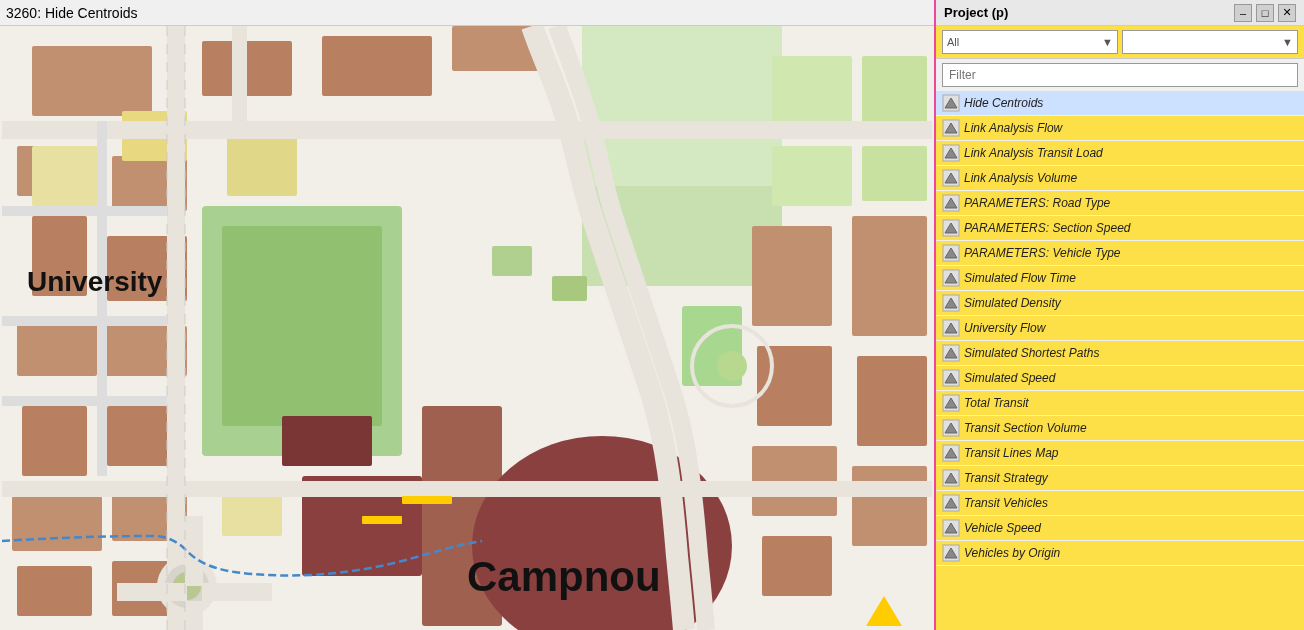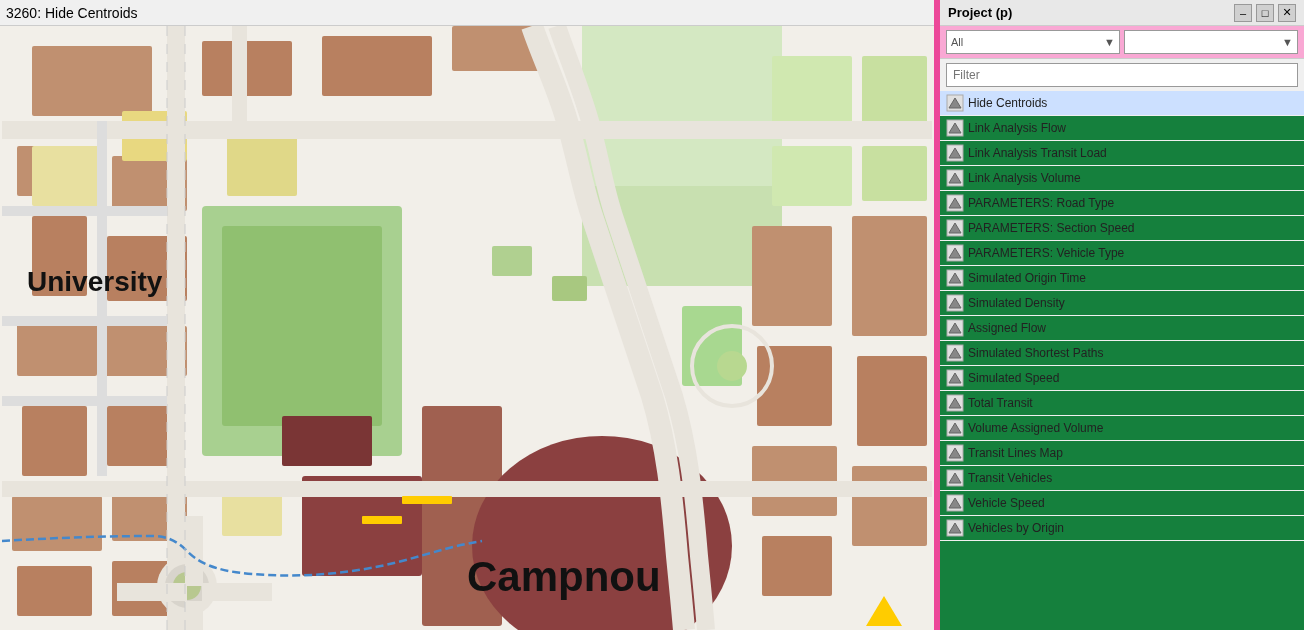--- a/index.html
+++ b/index.html
@@ -9,34 +9,34 @@
 
     
     .map-container { flex: 1; position: relative; overflow: hidden; background: #f2efe9; }
     .map-title-bar { display: flex; align-items: center; background: #f0f0f0; border-bottom: 1px solid #ccc; padding: 2px 6px; height: 26px; }
     .map-title-bar span { font-size: 14px; }
 
     
     .map-svg { width: 100%; height: 100%; }
 
     
-    .panel { width: 370px; display: flex; flex-direction: column; background: #f0f0f0; border-left: 6px solid #ec4899; }
+    .panel { width: 370px; display: flex; flex-direction: column; background: #f0f0f0; border-left: 2px solid #ec4899; }
     .panel-header { display: flex; align-items: center; justify-content: space-between; padding: 4px 8px; background: #e8e8e8; border-bottom: 1px solid #ccc; height: 26px; }
     .panel-title { font-weight: bold; font-size: 13px; }
     .panel-header-btns { display: flex; gap: 4px; }
     .panel-header-btn { width: 18px; height: 18px; background: #d0d0d0; border: 1px solid #999; display: flex; align-items: center; justify-content: center; cursor: pointer; font-size: 11px; }
 
-    .panel-controls { display: flex; gap: 4px; padding: 4px 6px; border-bottom: 1px solid #ccc; background: #f9a8d4; }
+    .panel-controls { display: flex; gap: 4px; padding: 4px 6px; border-bottom: 1px solid #ccc; background: #fde047; }
     .panel-dropdown { flex: 1; height: 24px; border: 1px solid #999; background: white; padding: 2px 4px; font-size: 12px; cursor: pointer; display: flex; align-items: center; justify-content: space-between; }
     .panel-dropdown span { font-size: 11px; color: #555; }
 
     .panel-filter { margin: 4px 6px; }
     .panel-filter input { width: 100%; height: 24px; border: 1px solid #999; padding: 4px 6px; font-size: 12px; background: white; }
 
-    .panel-list { flex: 1; overflow-y: auto; background: #15803d; }
+    .panel-list { flex: 1; overflow-y: auto; background: #fde047; font-style: italic; }
     .list-item { display: flex; align-items: center; padding: 3px 6px; cursor: pointer; min-height: 24px; border-bottom: 1px solid #f0f0f0; }
     .list-item.selected { background: #cce0ff; }
     .list-item-icon { width: 18px; height: 18px; flex-shrink: 0; margin-right: 4px; }
     .list-item-text { font-size: 12px; color: #222; }
 
     
     .panel-list::-webkit-scrollbar { width: 12px; }
     .panel-list::-webkit-scrollbar-track { background: #f0f0f0; }
     .panel-list::-webkit-scrollbar-thumb { background: #c0c0c0; border: 1px solid #999; }
   </style>
@@ -231,35 +231,35 @@
       <rect x="1" y="1" width="16" height="16" fill="#e0e0e0" stroke="#aaa" stroke-width="1"></rect>
       <polygon points="3,14 9,4 15,14" fill="#888" stroke="#666" stroke-width="1"></polygon>
     </svg></div>
           <span class="list-item-text">PARAMETERS: Vehicle Type</span>
         </div>
         <div class="list-item">
           <div class="list-item-icon"><svg width="18" height="18" viewBox="0 0 18 18">
       <rect x="1" y="1" width="16" height="16" fill="#e0e0e0" stroke="#aaa" stroke-width="1"></rect>
       <polygon points="3,14 9,4 15,14" fill="#888" stroke="#666" stroke-width="1"></polygon>
     </svg></div>
-          <span class="list-item-text">Simulated Origin Time</span>
+          <span class="list-item-text">Simulated Flow Time</span>
         </div>
         <div class="list-item">
           <div class="list-item-icon"><svg width="18" height="18" viewBox="0 0 18 18">
       <rect x="1" y="1" width="16" height="16" fill="#e0e0e0" stroke="#aaa" stroke-width="1"></rect>
       <polygon points="3,14 9,4 15,14" fill="#888" stroke="#666" stroke-width="1"></polygon>
     </svg></div>
           <span class="list-item-text">Simulated Density</span>
         </div>
         <div class="list-item">
           <div class="list-item-icon"><svg width="18" height="18" viewBox="0 0 18 18">
       <rect x="1" y="1" width="16" height="16" fill="#e0e0e0" stroke="#aaa" stroke-width="1"></rect>
       <polygon points="3,14 9,4 15,14" fill="#888" stroke="#666" stroke-width="1"></polygon>
     </svg></div>
-          <span class="list-item-text">Assigned Flow</span>
+          <span class="list-item-text">University Flow</span>
         </div>
         <div class="list-item">
           <div class="list-item-icon"><svg width="18" height="18" viewBox="0 0 18 18">
       <rect x="1" y="1" width="16" height="16" fill="#e0e0e0" stroke="#aaa" stroke-width="1"></rect>
       <polygon points="3,14 9,4 15,14" fill="#888" stroke="#666" stroke-width="1"></polygon>
     </svg></div>
           <span class="list-item-text">Simulated Shortest Paths</span>
         </div>
         <div class="list-item">
           <div class="list-item-icon"><svg width="18" height="18" viewBox="0 0 18 18">
@@ -273,28 +273,35 @@
       <rect x="1" y="1" width="16" height="16" fill="#e0e0e0" stroke="#aaa" stroke-width="1"></rect>
       <polygon points="3,14 9,4 15,14" fill="#888" stroke="#666" stroke-width="1"></polygon>
     </svg></div>
           <span class="list-item-text">Total Transit</span>
         </div>
         <div class="list-item">
           <div class="list-item-icon"><svg width="18" height="18" viewBox="0 0 18 18">
       <rect x="1" y="1" width="16" height="16" fill="#e0e0e0" stroke="#aaa" stroke-width="1"></rect>
       <polygon points="3,14 9,4 15,14" fill="#888" stroke="#666" stroke-width="1"></polygon>
     </svg></div>
-          <span class="list-item-text">Volume Assigned Volume</span>
+          <span class="list-item-text">Transit Section Volume</span>
         </div>
         <div class="list-item">
           <div class="list-item-icon"><svg width="18" height="18" viewBox="0 0 18 18">
       <rect x="1" y="1" width="16" height="16" fill="#e0e0e0" stroke="#aaa" stroke-width="1"></rect>
       <polygon points="3,14 9,4 15,14" fill="#888" stroke="#666" stroke-width="1"></polygon>
     </svg></div>
           <span class="list-item-text">Transit Lines Map</span>
+        </div>
+        <div class="list-item">
+          <div class="list-item-icon"><svg width="18" height="18" viewBox="0 0 18 18">
+      <rect x="1" y="1" width="16" height="16" fill="#e0e0e0" stroke="#aaa" stroke-width="1"></rect>
+      <polygon points="3,14 9,4 15,14" fill="#888" stroke="#666" stroke-width="1"></polygon>
+    </svg></div>
+          <span class="list-item-text">Transit Strategy</span>
         </div>
         <div class="list-item">
           <div class="list-item-icon"><svg width="18" height="18" viewBox="0 0 18 18">
       <rect x="1" y="1" width="16" height="16" fill="#e0e0e0" stroke="#aaa" stroke-width="1"></rect>
       <polygon points="3,14 9,4 15,14" fill="#888" stroke="#666" stroke-width="1"></polygon>
     </svg></div>
           <span class="list-item-text">Transit Vehicles</span>
         </div>
         <div class="list-item">
           <div class="list-item-icon"><svg width="18" height="18" viewBox="0 0 18 18">

